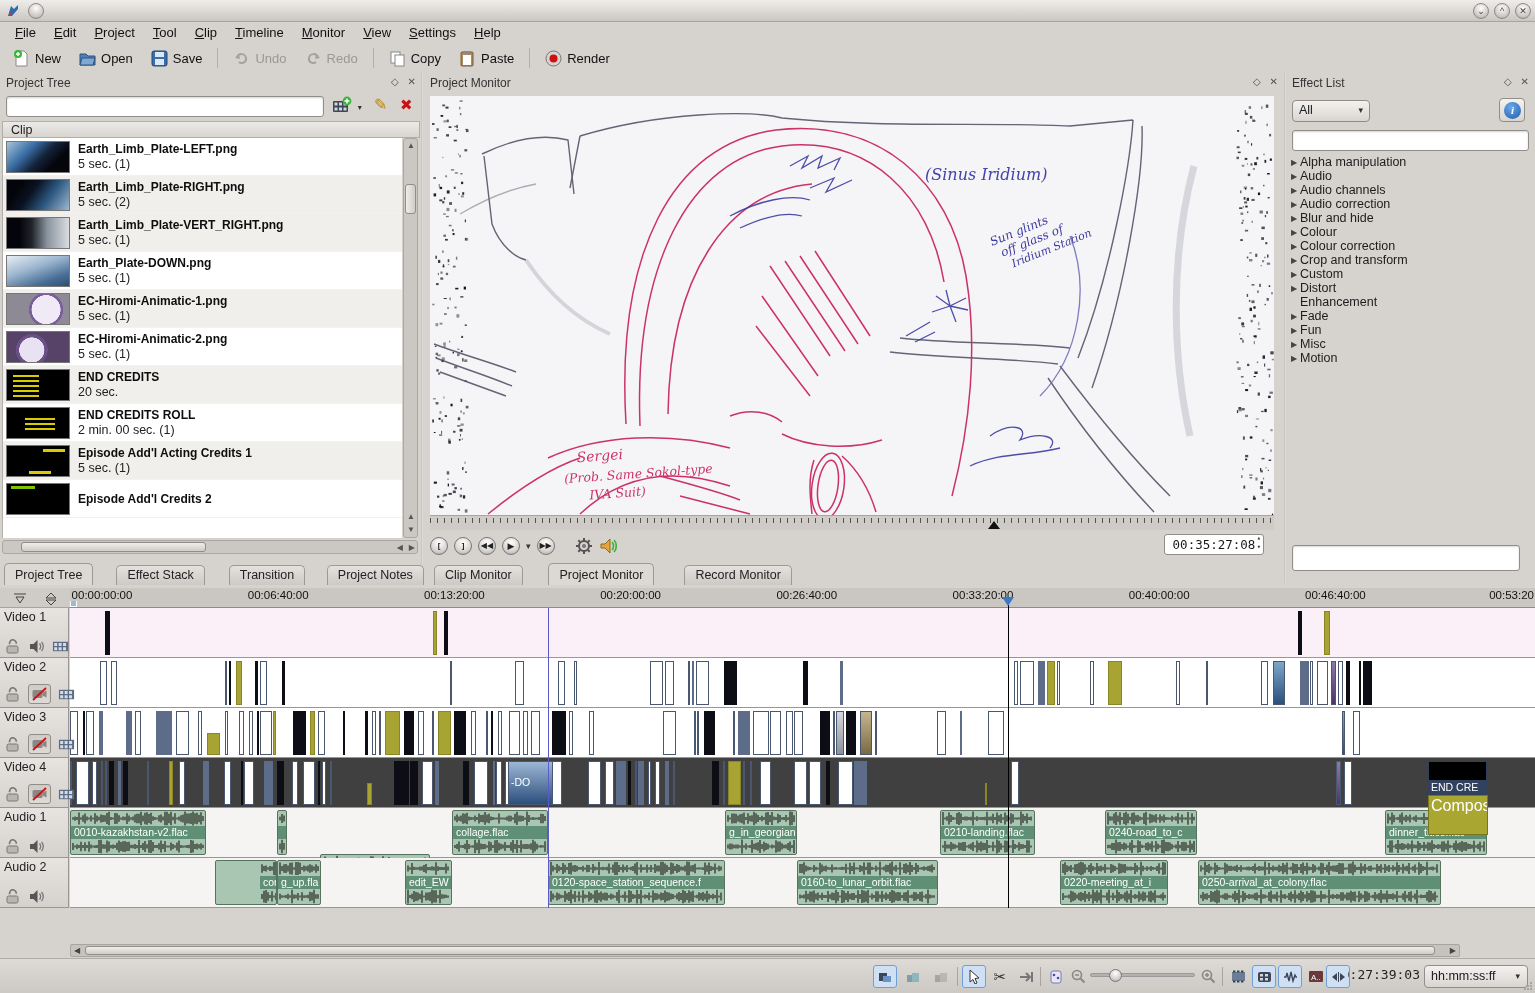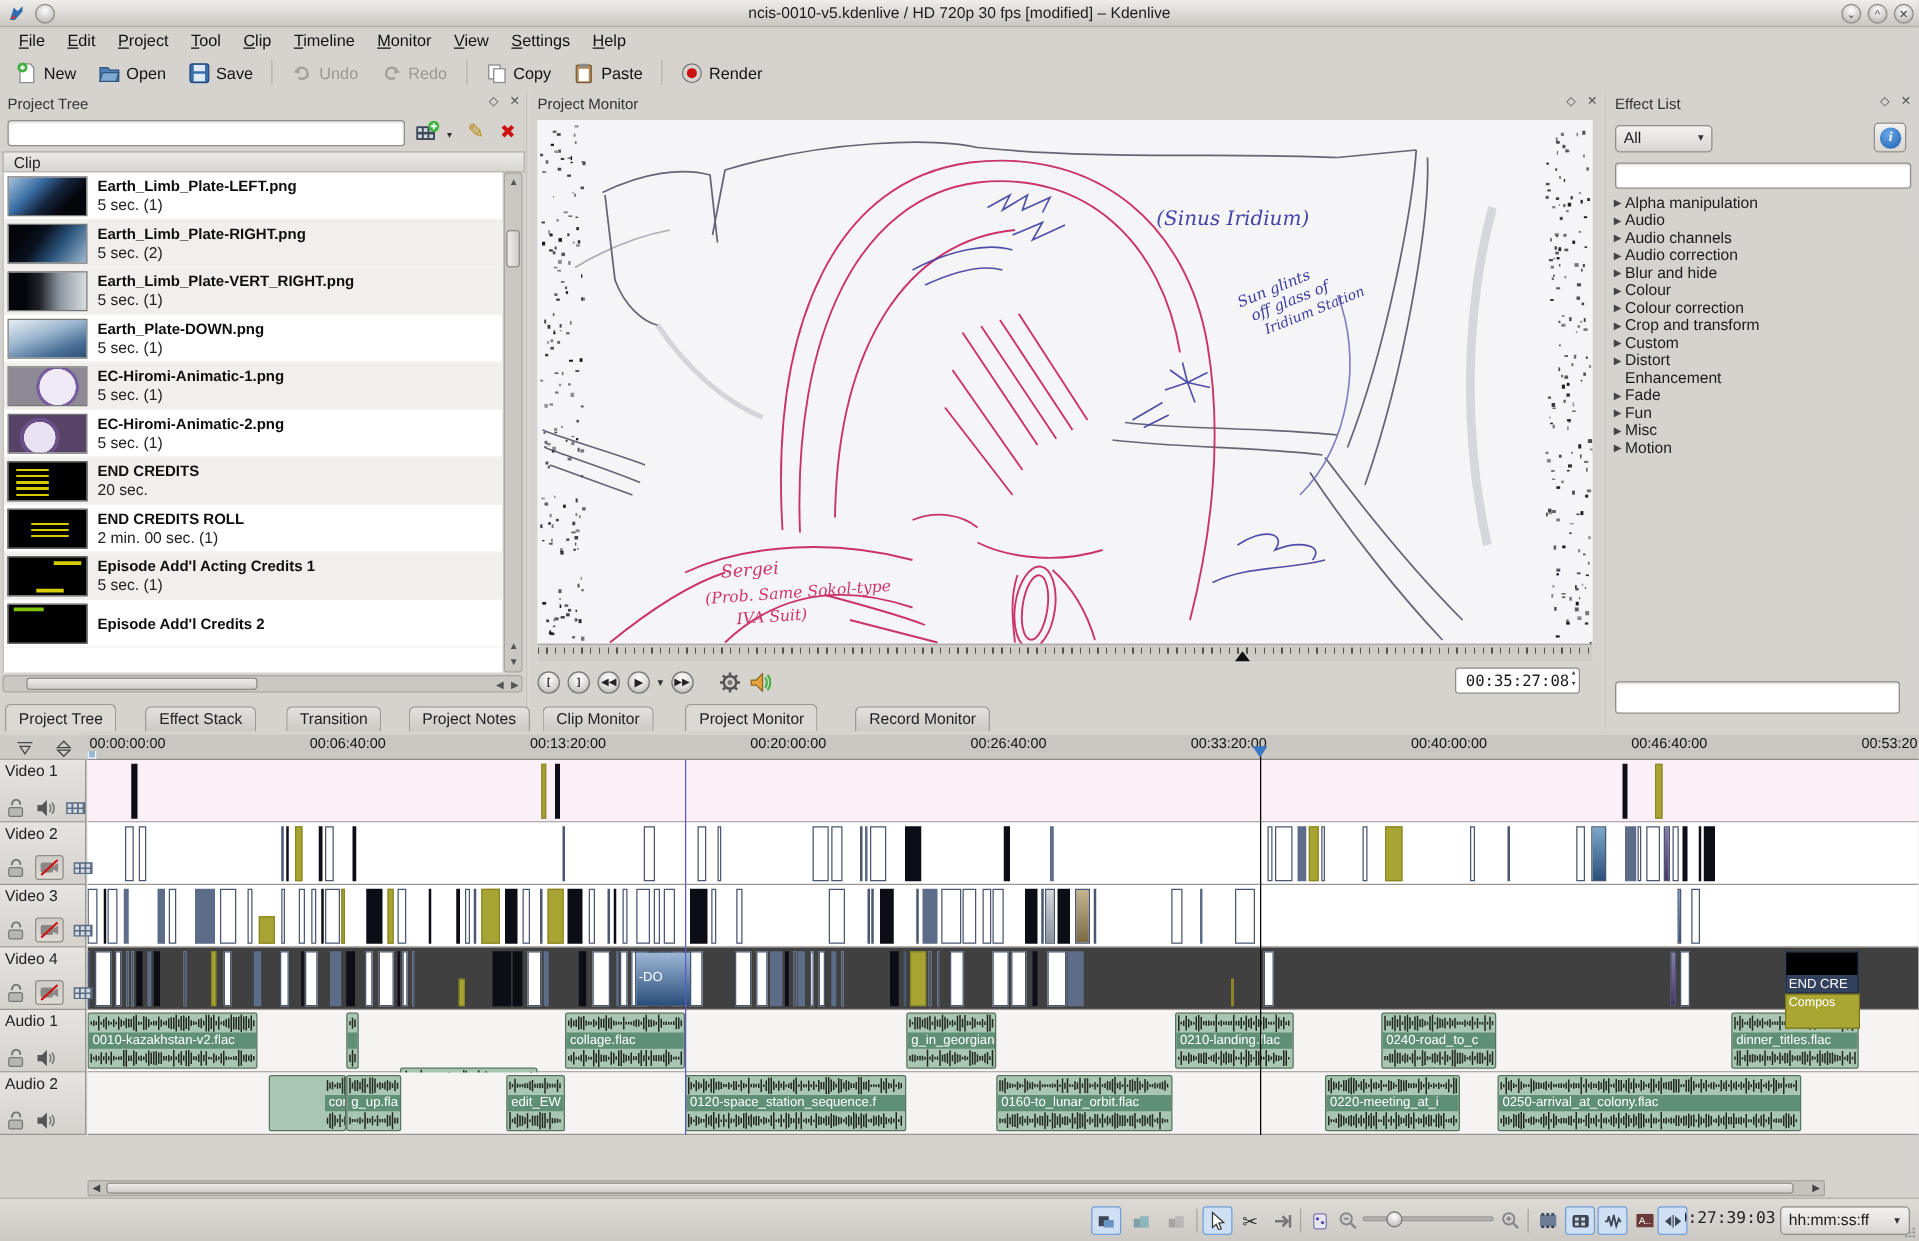--- a/index.html
+++ b/index.html
@@ -146,21 +146,20 @@
 <body>
 
 <div id="app">
 
   <div id="titlebar">
     <svg id="winicon" viewBox="0 0 16 16">
         <path d="M3 13 L6 3 L9 6 L13 2 L13 6 L7 13 Z" fill="#2a6db0"></path>
         <path d="M3 13 L6 9 L8 11 Z" fill="#c23a3a"></path>
       </svg>
     <div class="win-ctl" id="winmenu"></div>
-    <div id="title-text">ncis-0010-v5.kdenlive / HD 720p 30 fps [modified] – Kdenlive</div>
     <div class="win-ctl" style="right:46px">⌄</div>
     <div class="win-ctl" style="right:25px">^</div>
     <div class="win-ctl" style="right:4px">✕</div>
   </div>
 
   <div id="menubar">
       <div class="menu-item">File</div>
       <div class="menu-item">Edit</div>
       <div class="menu-item">Project</div>
       <div class="menu-item">Tool</div>
@@ -1172,21 +1171,21 @@
           <div class="aclip" style="left: 1128px; width: 243px;">
             <svg width="241" height="15" style="display:block">
               <path d="M2 4.5v6.0M4 6.4v2.3M6 0.7v13.6M8 4.1v6.9M10 2.9v9.3M12 5.6v3.8M14 6.5v2.0M16 1.7v11.6M18 4.1v6.7M20 5.9v3.2M22 6.5v2.1M24 6.4v2.2M26 1.7v11.6M28 3.3v8.5M30 4.8v5.3M32 4.8v5.3M34 5.5v4.0M36 4.9v5.2M38 3.8v7.3M40 6.0v2.9M42 4.2v6.6M44 6.2v2.6M46 6.2v2.5M48 5.8v3.4M50 5.5v3.9M52 6.0v3.0M54 5.0v4.9M56 2.5v10.0M58 6.1v2.9M60 5.1v4.8M62 5.6v3.8M64 5.5v4.0M66 0.6v13.7M68 6.3v2.4M70 2.0v10.9M72 6.0v3.0M74 4.5v6.0M76 5.7v3.5M78 5.7v3.7M80 3.8v7.4M82 4.9v5.3M84 2.0v11.0M86 3.8v7.4M88 1.5v12.0M90 6.4v2.2M92 5.8v3.4M94 2.1v10.8M96 2.9v9.2M98 2.9v9.3M100 5.9v3.2M102 3.0v9.0M104 1.5v12.1M106 5.0v5.1M108 1.7v11.7M110 5.6v3.9M112 6.0v2.9M114 2.9v9.1M116 4.2v6.6M118 6.4v2.2M120 5.5v4.1M122 1.7v11.6M124 2.2v10.6M126 5.9v3.2M128 3.7v7.6M130 0.9v13.2M132 5.1v4.7M134 4.6v5.8M136 4.4v6.3M138 4.0v7.1M140 1.9v11.2M142 2.2v10.5M144 2.2v10.7M146 6.4v2.3M148 6.4v2.1M150 2.7v9.6M152 2.6v9.8M154 0.6v13.7M156 3.7v7.6M158 6.1v2.8M160 5.8v3.3M162 2.2v10.7M164 5.2v4.6M166 2.9v9.2M168 6.3v2.4M170 5.0v4.9M172 4.5v6.0M174 6.4v2.3M176 6.4v2.1M178 2.9v9.3M180 5.0v5.1M182 3.3v8.4M184 6.4v2.2M186 3.1v8.8M188 5.2v4.6M190 3.9v7.1M192 6.3v2.3M194 4.3v6.3M196 5.8v3.4M198 1.3v12.5M200 4.0v7.0M202 6.3v2.5M204 2.7v9.7M206 5.4v4.2M208 4.8v5.4M210 2.1v10.8M212 6.4v2.1M214 5.2v4.6M216 3.4v8.3M218 6.4v2.2M220 1.3v12.4M222 2.9v9.2M224 5.1v4.8M226 5.8v3.3M228 0.8v13.4M230 6.2v2.6M232 5.8v3.3M234 5.5v4.0M236 6.4v2.2M238 3.2v8.6" stroke="#23281f" stroke-width="1.2" fill="none"></path>
             </svg>
             <div class="alabel">0250-arrival_at_colony.flac</div>
             <svg width="241" height="15" style="display:block">
               <path d="M2 5.8v3.5M4 3.0v9.1M6 4.7v5.6M8 4.2v6.6M10 6.1v2.9M12 2.1v10.9M14 2.9v9.3M16 1.7v11.6M18 0.5v13.9M20 1.6v11.9M22 6.2v2.6M24 5.6v3.8M26 4.2v6.6M28 4.3v6.5M30 6.0v3.0M32 6.4v2.3M34 4.6v5.7M36 1.9v11.1M38 3.9v7.2M40 0.6v13.9M42 6.2v2.5M44 1.9v11.2M46 3.7v7.5M48 6.1v2.8M50 5.1v4.9M52 5.4v4.1M54 5.6v3.9M56 3.9v7.1M58 3.5v8.0M60 6.1v2.8M62 0.6v13.8M64 5.3v4.4M66 5.5v4.0M68 6.5v2.0M70 3.0v9.0M72 1.4v12.1M74 5.4v4.3M76 5.2v4.7M78 2.7v9.6M80 6.4v2.2M82 1.3v12.4M84 5.6v3.7M86 5.0v4.9M88 6.4v2.3M90 4.0v6.9M92 2.5v9.9M94 5.1v4.7M96 1.2v12.6M98 5.5v4.0M100 4.0v6.9M102 1.4v12.1M104 2.9v9.2M106 5.5v3.9M108 2.3v10.4M110 3.9v7.3M112 1.3v12.4M114 1.4v12.2M116 2.3v10.4M118 5.8v3.5M120 5.8v3.3M122 1.7v11.6M124 5.2v4.5M126 5.2v4.6M128 6.4v2.1M130 0.5v13.9M132 5.7v3.6M134 4.9v5.1M136 6.0v3.0M138 5.0v5.0M140 5.6v3.9M142 3.2v8.6M144 3.3v8.4M146 5.4v4.1M148 3.5v8.1M150 3.6v7.7M152 1.7v11.7M154 3.1v8.7M156 2.6v9.8M158 6.5v2.0M160 2.0v11.0M162 4.3v6.4M164 5.7v3.6M166 1.9v11.1M168 2.6v9.8M170 3.7v7.5M172 6.5v2.1M174 5.8v3.5M176 3.1v8.8M178 5.3v4.5M180 3.9v7.3M182 1.0v13.1M184 4.6v5.8M186 4.4v6.2M188 1.6v11.8M190 4.9v5.2M192 5.0v5.0M194 4.3v6.4M196 5.6v3.8M198 2.1v10.8M200 6.4v2.3M202 6.4v2.3M204 4.2v6.6M206 1.9v11.1M208 5.8v3.4M210 3.1v8.7M212 2.2v10.6M214 6.4v2.3M216 4.5v6.1M218 0.7v13.7M220 6.4v2.2M222 5.6v3.7M224 6.0v3.1M226 5.8v3.3M228 3.1v8.7M230 1.3v12.3M232 1.9v11.2M234 4.2v6.7M236 2.4v10.1M238 6.4v2.2" stroke="#23281f" stroke-width="1.2" fill="none"></path>
             </svg>
           </div>
         </div>
-        <div style="position: absolute; left: 1358px; top: 187px; width: 60px; height: 28px; background: rgb(170, 166, 50); border: 1px solid rgb(122, 118, 32); z-index: 20; color: rgb(255, 255, 255); font-size: 10px; padding: 1px 2px; white-space: nowrap; overflow: hidden;">Compos</div>
+        <div style="position: absolute; left: 1358px; top: 187px; width: 60px; height: 40px; background: rgb(170, 166, 50); border: 1px solid rgb(122, 118, 32); z-index: 20; color: rgb(255, 255, 255); font-size: 16px; padding: 1px 2px; white-space: nowrap; overflow: hidden;">Compos</div>
       </div>
     <div id="tl-headers" style="position:absolute;left:0;top:23px;width:70px;height:300px">
         <div class="trk-head" style="top: 0px;">
           <div class="trk-name">Video 1</div>
           <div class="trk-icons">
             <svg class="ticon" viewBox="0 0 17 15">
               <path d="M4 7 V5 a3.2 3.2 0 0 1 6.4 0" fill="none" stroke="#777" stroke-width="1.6" transform="translate(2,-1) rotate(14 7 4)"></path>
               <rect x="3" y="7" width="11" height="7" rx="1.5" fill="#b9b6b2" stroke="#777"></rect>
             </svg>
             <svg class="ticon" viewBox="0 0 17 15">

